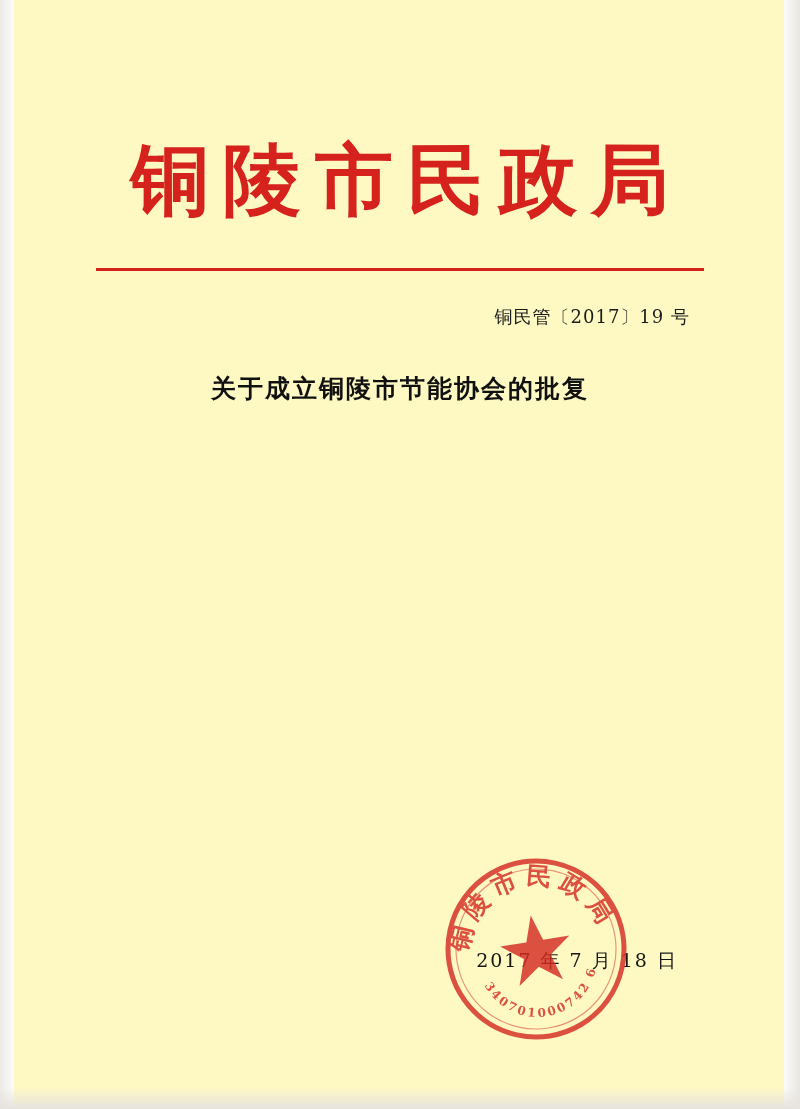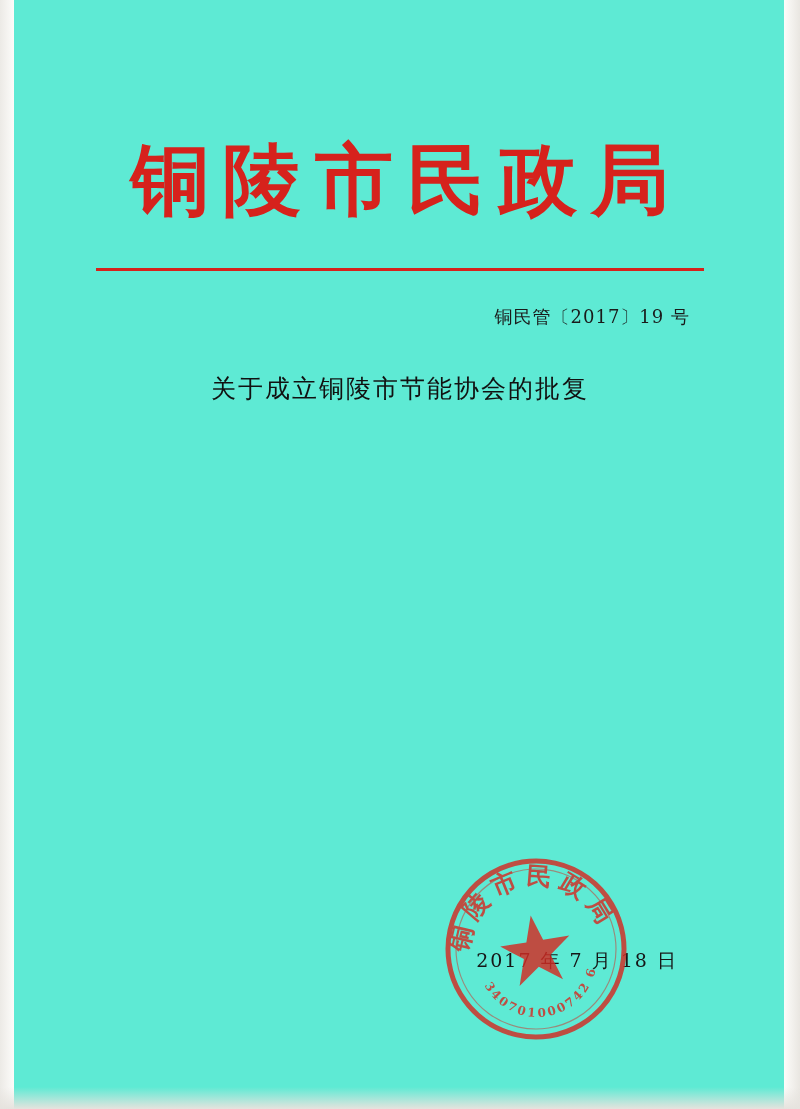--- a/index.html
+++ b/index.html
@@ -7,21 +7,21 @@
     padding: 0;
     background: #ffffff;
   }
   body {
     font-family: "DejaVu Serif", "Liberation Serif", serif;
   }
   .page {
     position: relative;
     width: 800px;
     height: 1109px;
-    background: #5eead4;
+    background: #fef9c3;
     overflow: hidden;
   }
   
   .paper-edge-left {
     position: absolute;
     left: 0; top: 0; bottom: 0;
     width: 14px;
     background: linear-gradient(to right, #eceae6, #fdfcfa);
   }
   .paper-edge-right {
@@ -72,21 +72,21 @@
     background: #d6221c;
   }
 
   .subject {
     position: absolute;
     top: 372px;
     left: 0;
     width: 800px;
     text-align: center;
     font-size: 25px;
-    font-weight: normal;
+    font-weight: bold;
     color: #111;
     letter-spacing: 2px;
   }
 
   .body-block {
     position: absolute;
     top: 468px;
     left: 96px;
     width: 608px;
     font-size: 19.5px;

